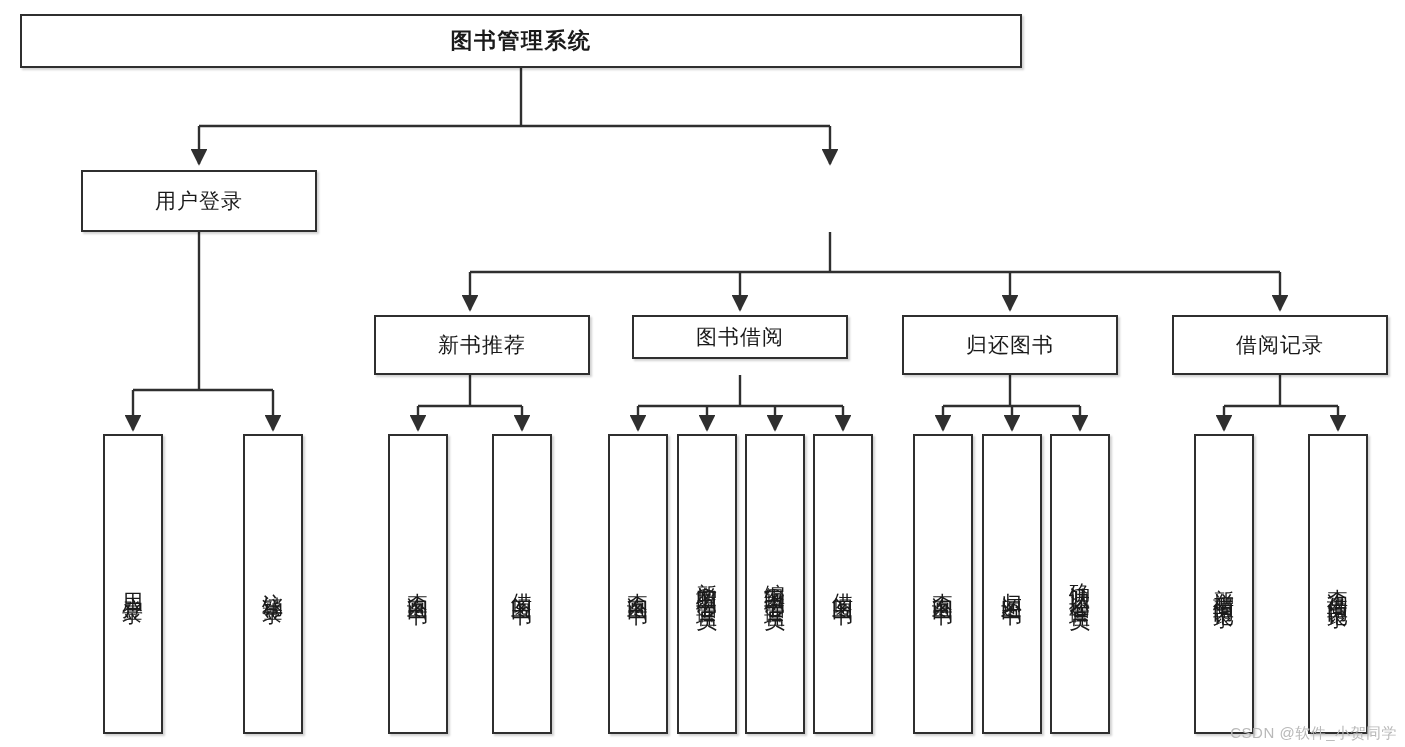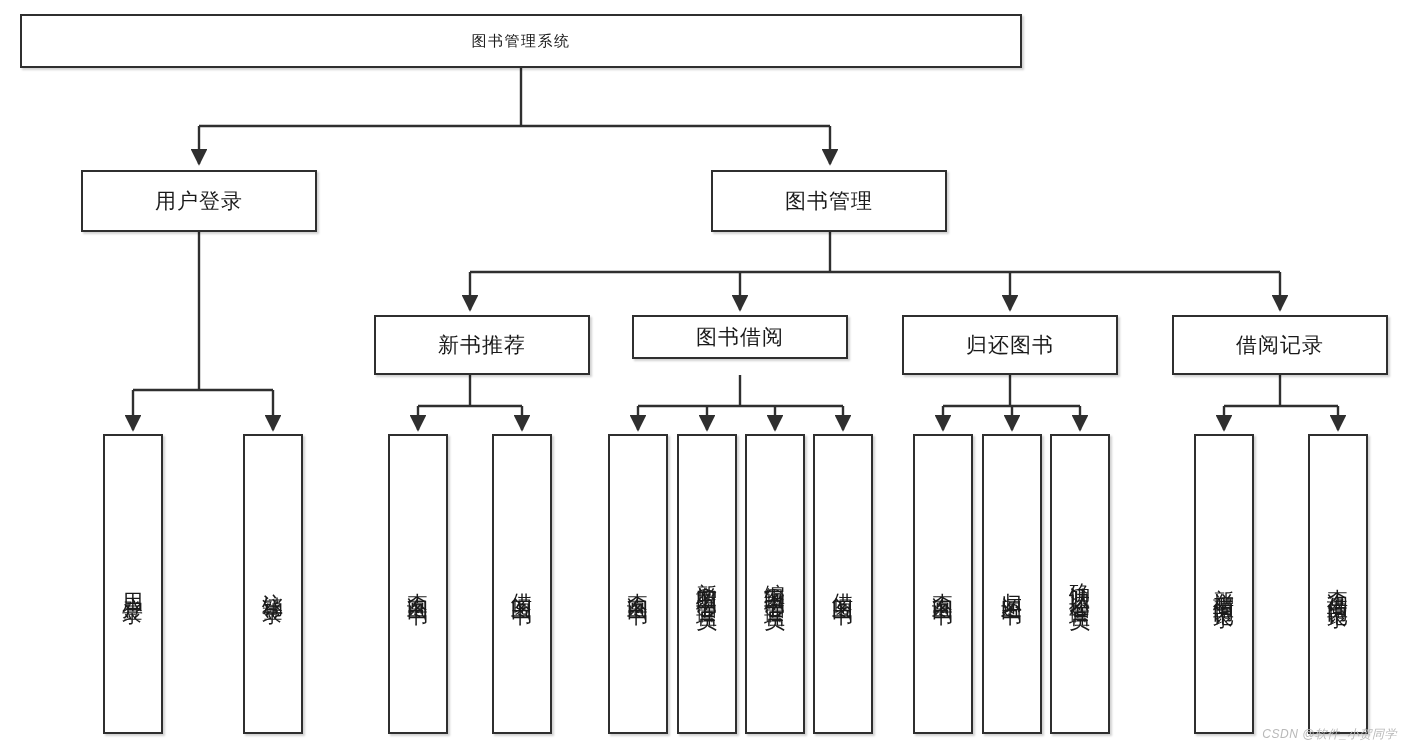--- a/index.html
+++ b/index.html
@@ -42,46 +42,46 @@
     text-align: center;
     line-height: 1.12;
     white-space: nowrap;
   }
   
   .node.h .lbl {
     font-size: 21px;
     letter-spacing: 1px;
   }
   .node.root .lbl {
-    font-size: 15px;
+    font-size: 22px;
     letter-spacing: 1.5px;
+    font-weight: bold;
   }
   
   .node.v {
     align-items: center;
     justify-content: center;
     padding: 6px 0;
   }
   .node.v .lbl {
     writing-mode: vertical-rl;
     text-orientation: upright;
     font-size: 21px;
     letter-spacing: 4px;
     line-height: 1;
   }
   .watermark {
     position: absolute;
     right: 8px;
     bottom: 4px;
-    font-size: 12px;
+    font-size: 15px;
     color: #b9b9b9;
     letter-spacing: 0.5px;
     white-space: nowrap;
     user-select: none;
-    font-style: italic;
   }
 </style>
 </head>
 <body>
 
 <div id="canvas">
 
   <svg id="wires" viewBox="0 0 1405 747" width="1405" height="747" xmlns="http://www.w3.org/2000/svg">
     <defs>
       <marker id="arrow" viewBox="0 0 10 10" refX="9" refY="5" markerWidth="7" markerHeight="7" orient="auto-start-reverse">
@@ -132,23 +132,20 @@
     </g>
   </svg>
 
   <div class="node h root" style="left:20px; top:14px; width:1002px; height:54px;">
     <span class="lbl">图书管理系统</span>
   </div>
 
   <div class="node h" style="left:81px; top:170px; width:236px; height:62px;">
     <span class="lbl">用户登录</span>
   </div>
-  <div class="node h" style="left:711px; top:170px; width:236px; height:62px;">
-    <span class="lbl">图书管理</span>
-  </div>
 
   <div class="node h" style="left:362px; top:315px; width:216px; height:60px;margin-left:12px;">
     <span class="lbl">新书推荐</span>
   </div>
   <div class="node h" style="left:632px; top:315px; width:216px; height:44px;">
     <span class="lbl">图书借阅</span>
   </div>
   <div class="node h" style="left:902px; top:315px; width:216px; height:60px;">
     <span class="lbl">归还图书</span>
   </div>

